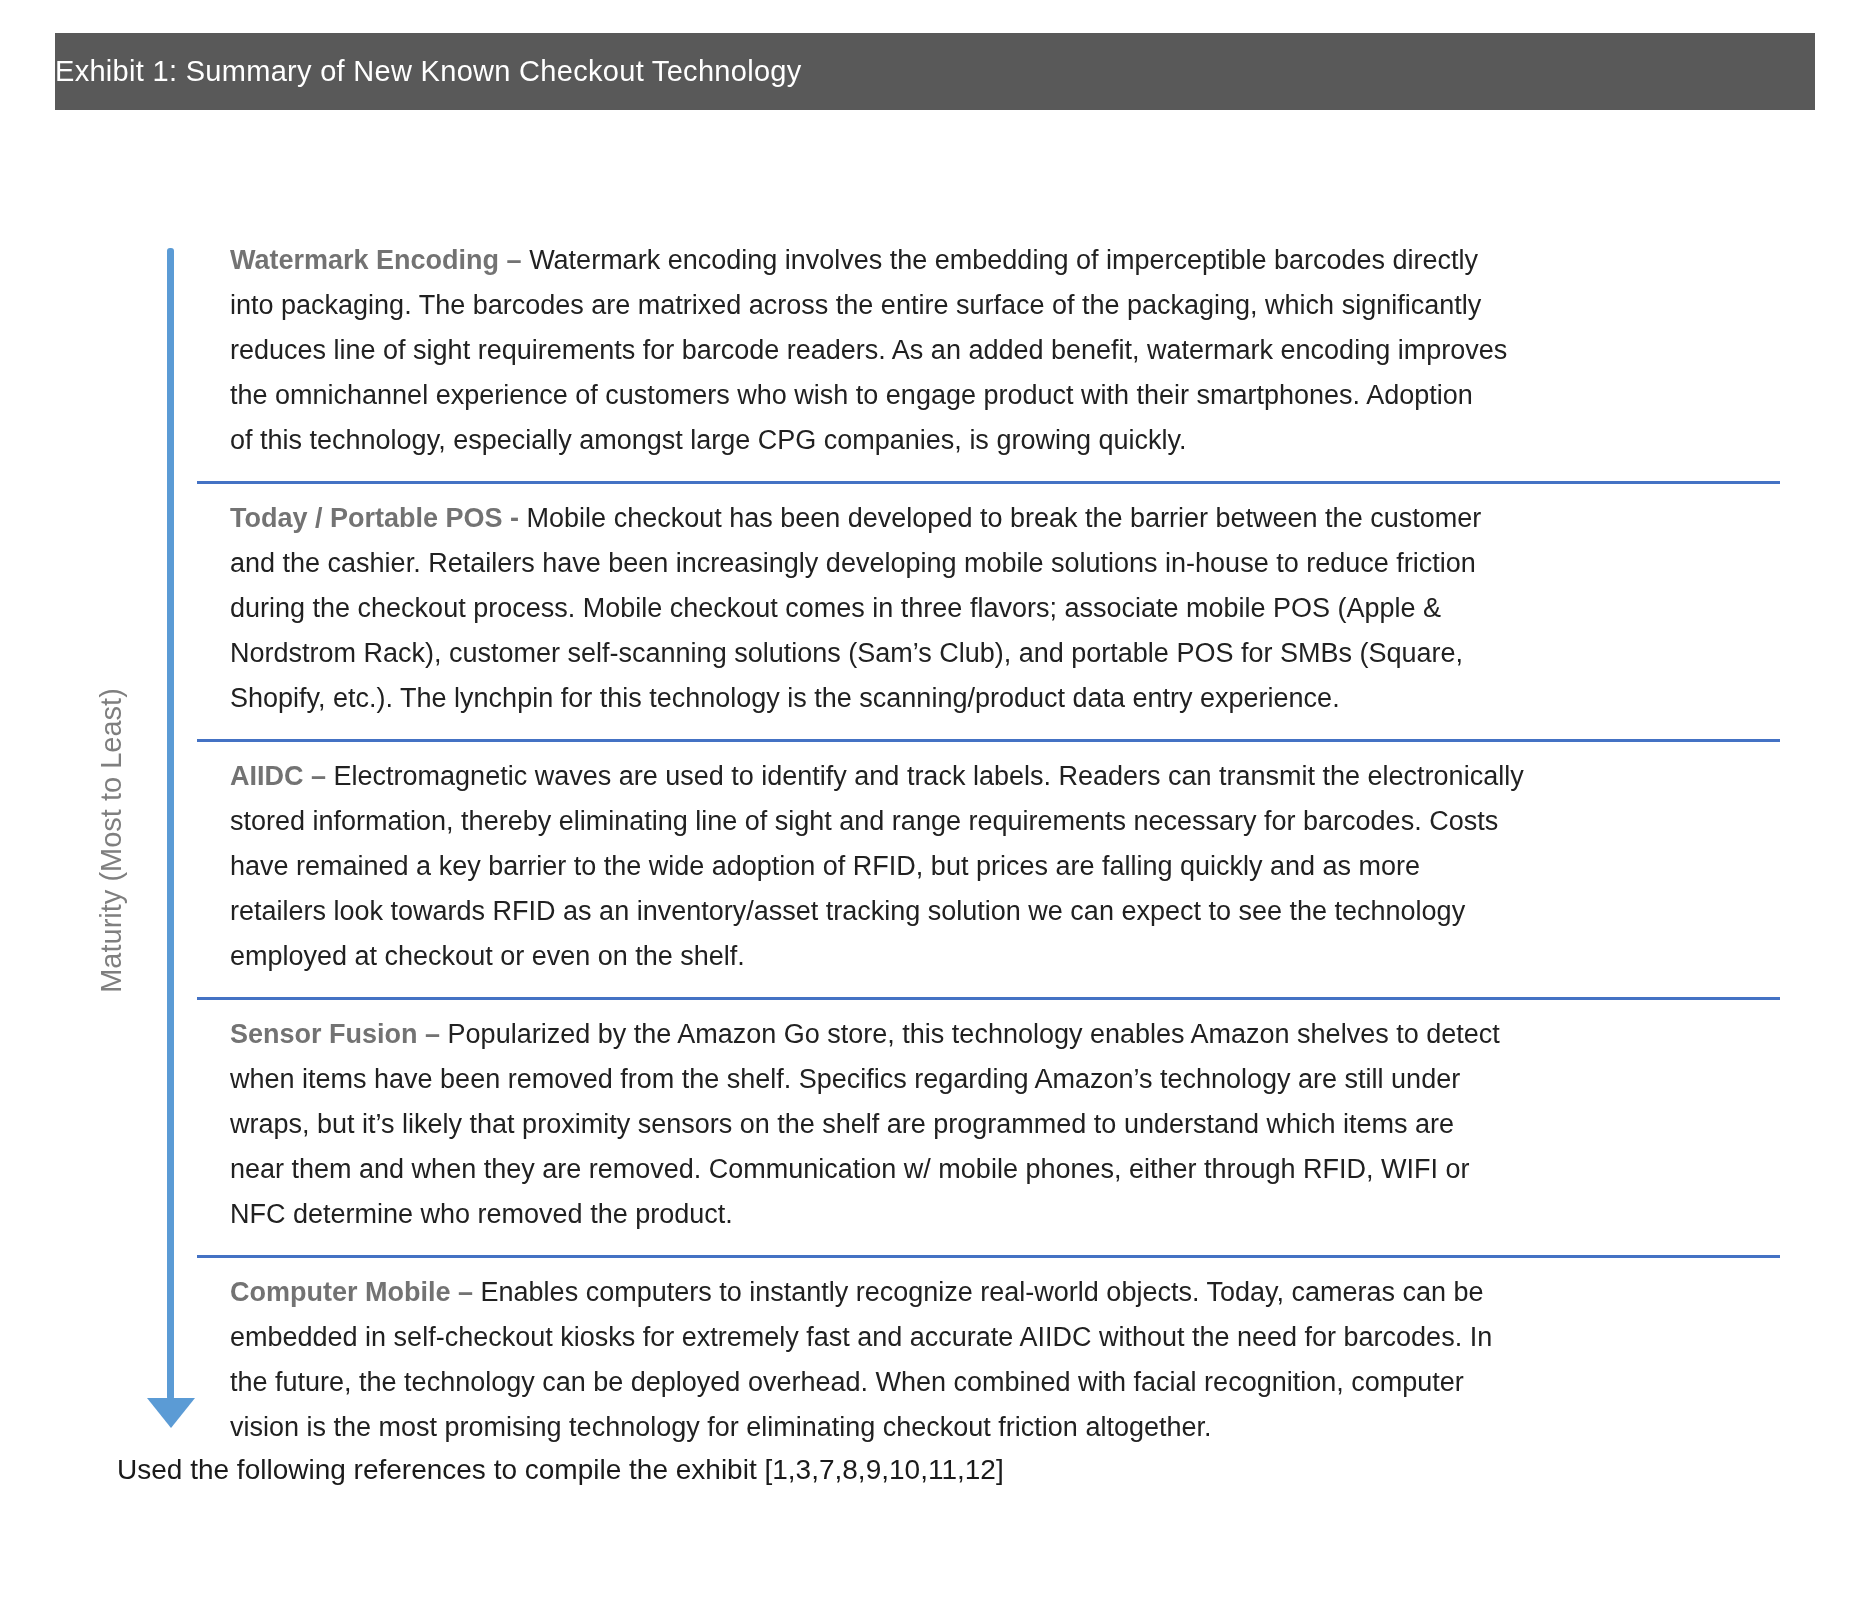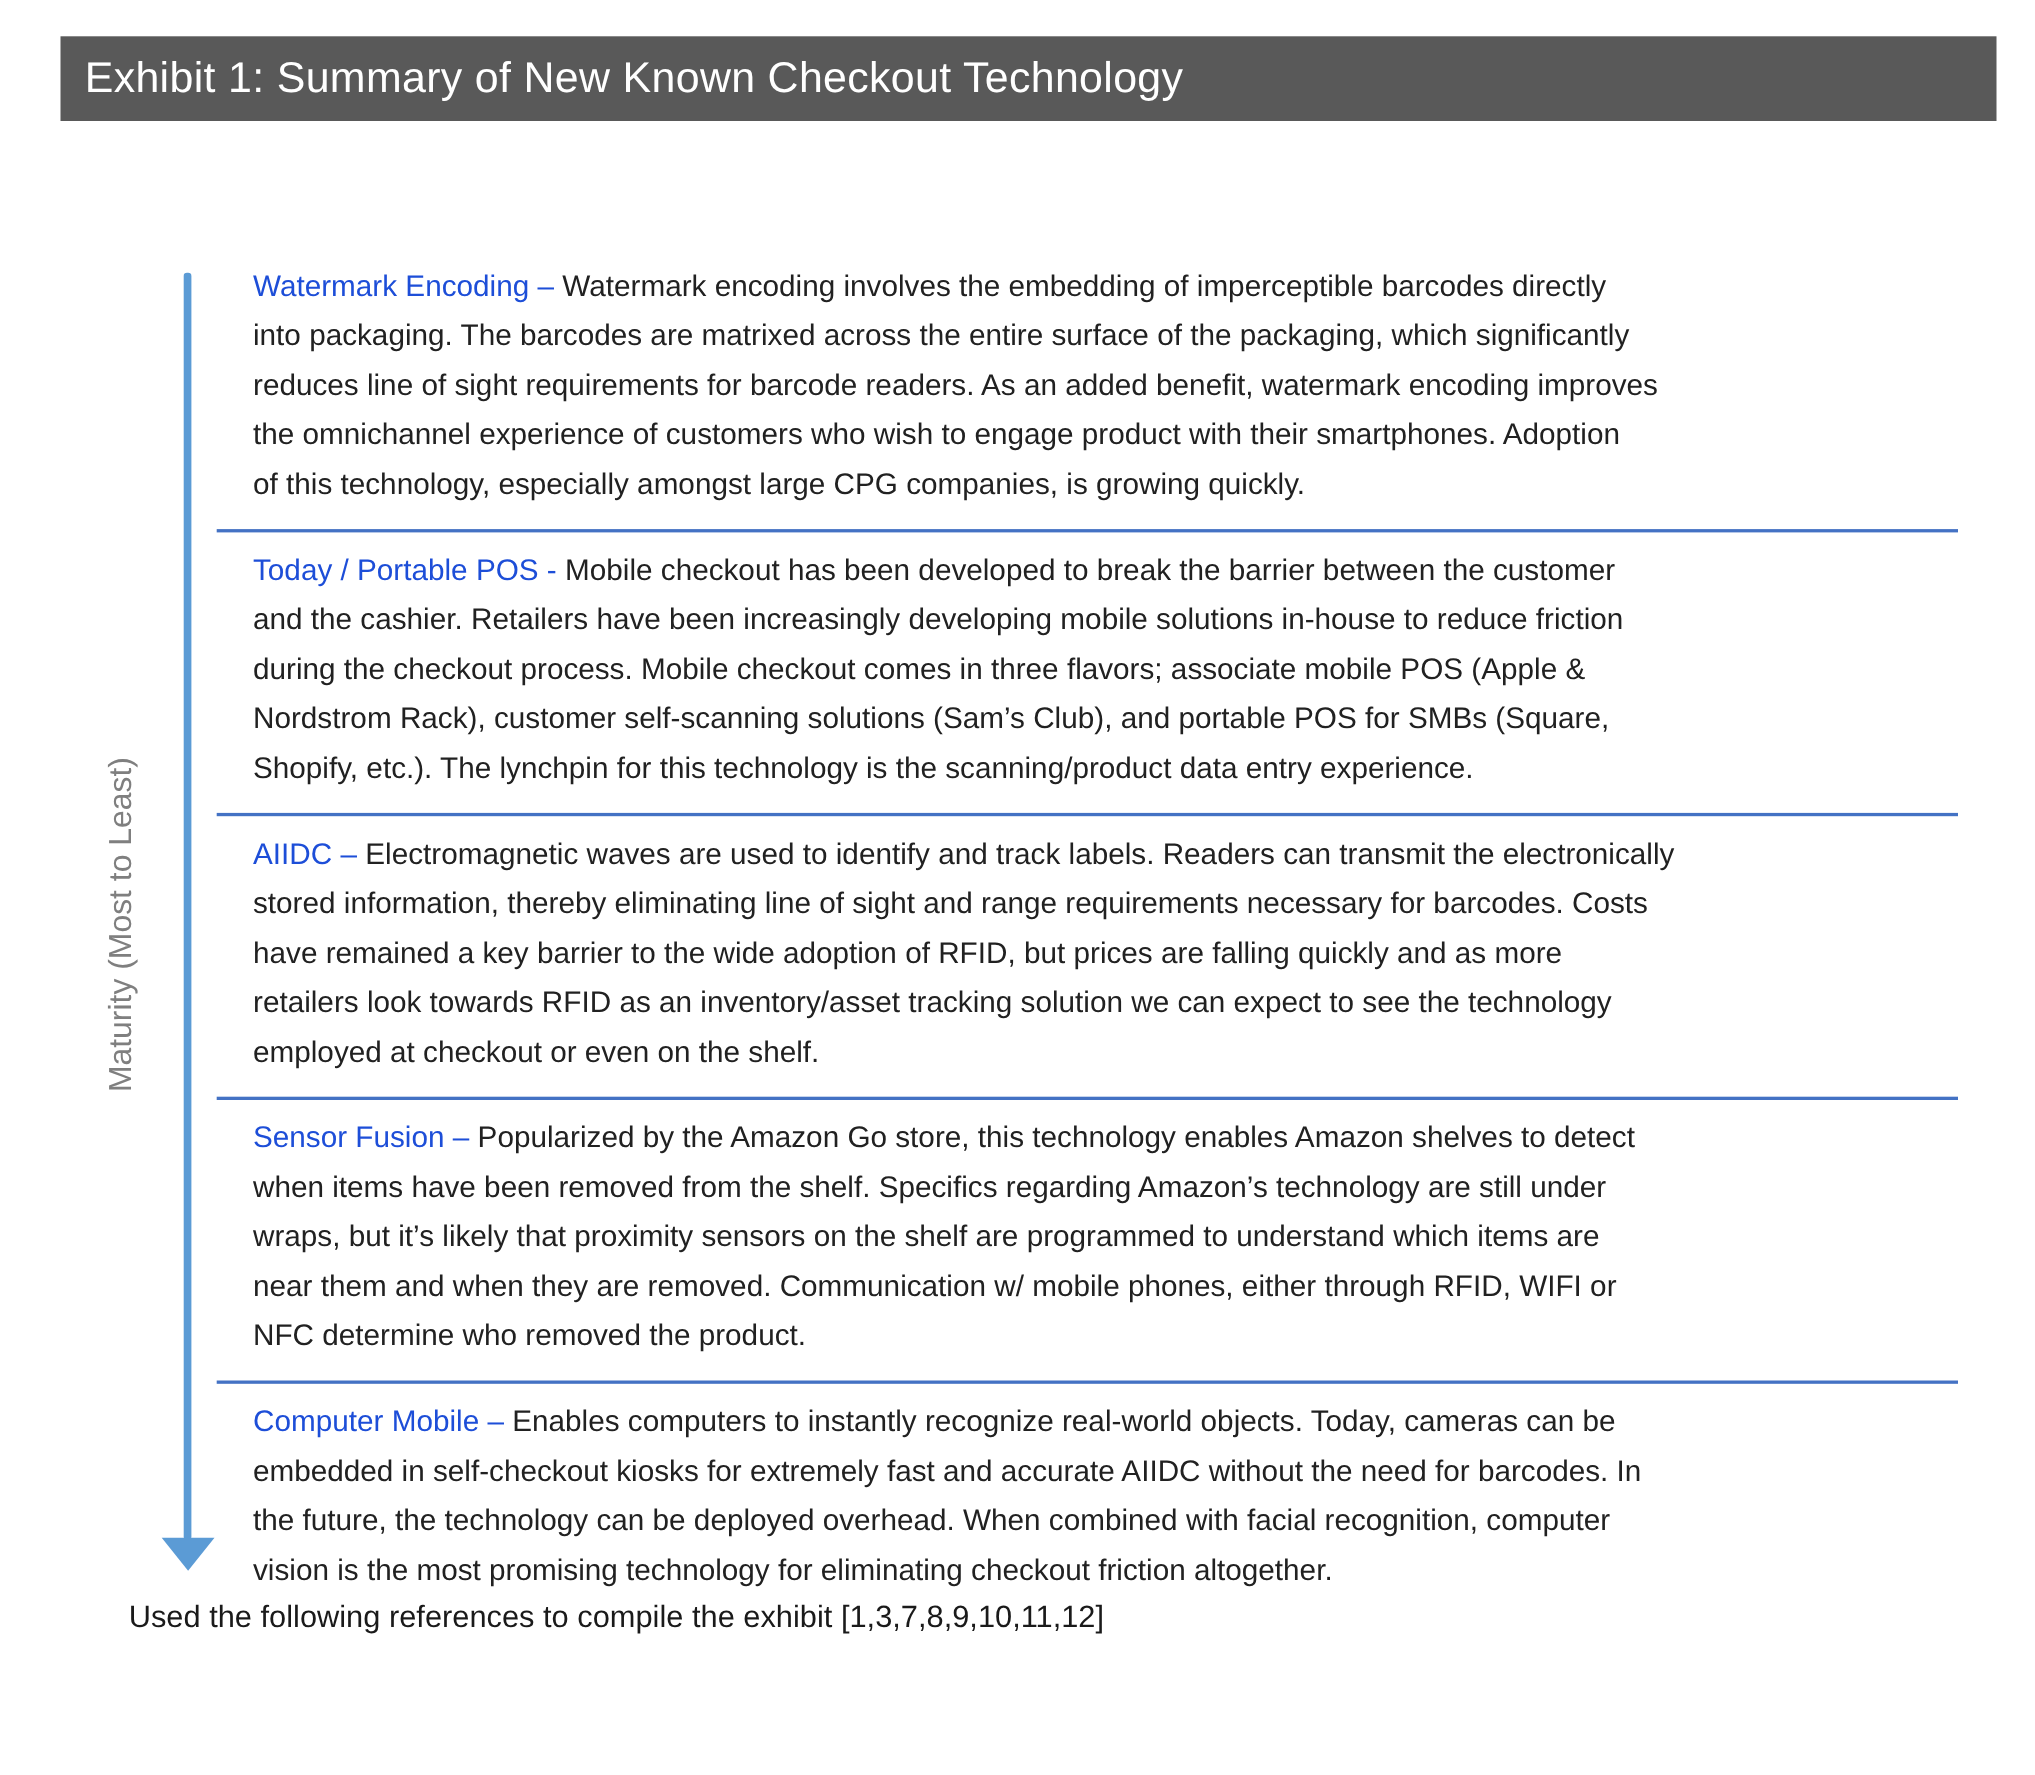--- a/index.html
+++ b/index.html
@@ -18,23 +18,22 @@
   .exhibit-bar {
     position:absolute;
     left:55px; top:33px;
     width:1760px; height:77px;
     background:#595959;
     display:flex;
     align-items:center;
   }
   .exhibit-bar .title {
     color:#ffffff;
-    font-size:39px;
+    font-size:29px;
     font-weight:400;
-    padding-left:22px;
     letter-spacing:0.3px;
   }
 
   
   .axis-label {
     position:absolute;
     left:-119px; top:824px;
     width:460px;
     text-align:center;
     transform:rotate(-90deg);
@@ -65,21 +64,21 @@
     left:197px; top:226px;
     width:1583px;
   }
   .section {
     padding:12px 12px 18px 33px;
     border-bottom:3px solid #4472C4;
     font-size:27px;
     line-height:45px;
   }
   .section:last-child { border-bottom:none; }
-  .section .heading { font-weight:400; color:#1d4ed8; }
+  .section .heading { font-weight:700; color:#737373; }
   .section .body { white-space:pre-line; }
 
   
   .footer-note {
     position:absolute;
     left:117px; top:1454px;
     font-size:28px;
     color:#1a1a1a;
   }
 </style>

